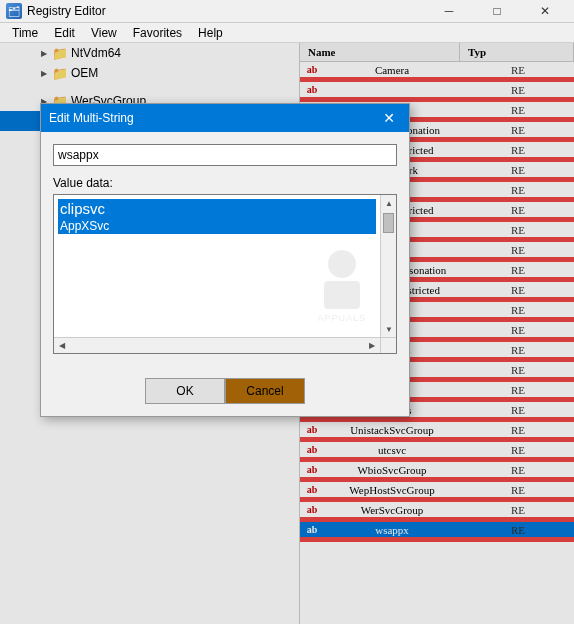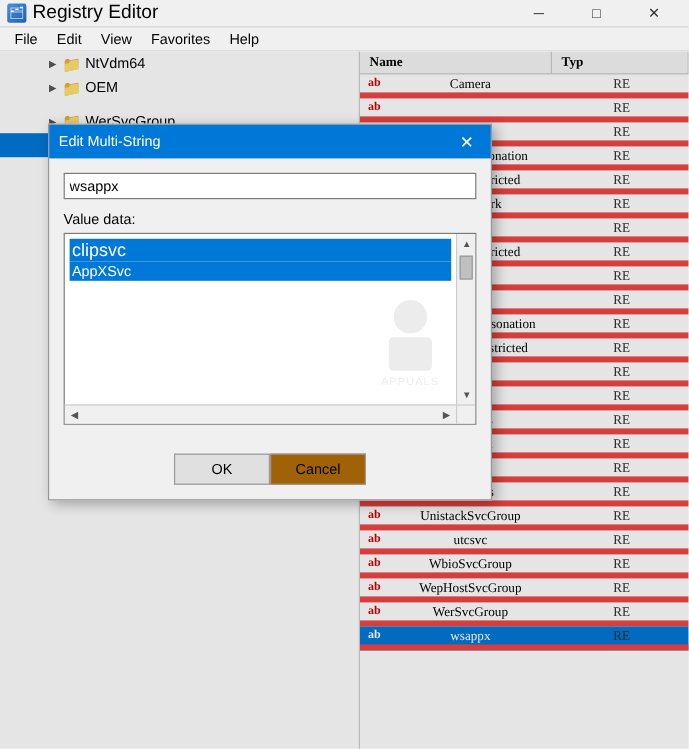--- a/index.html
+++ b/index.html
@@ -28,21 +28,21 @@
       margin-right: 5px;
       background: linear-gradient(135deg, #4a90d9 0%, #2060b0 100%);
       border-radius: 2px;
       display: flex;
       align-items: center;
       justify-content: center;
       font-size: 9px;
       color: white;
     }
     .title-bar-text {
-      font-size: 16px;
+      font-size: 12px;
       color: #000;
       flex: 1;
     }
     .title-bar-controls {
       display: flex;
       gap: 2px;
     }
     .title-bar-btn {
       width: 46px;
       height: 23px;
@@ -307,21 +307,21 @@
   </div>
   <span class="title-bar-text">Registry Editor</span>
   <div class="title-bar-controls">
     <div class="title-bar-btn">─</div>
     <div class="title-bar-btn">□</div>
     <div class="title-bar-btn close">✕</div>
   </div>
 </div>
 
 <div class="menu-bar">
-  <div class="menu-item">File</div>
+  <div class="menu-item">Time</div>
   <div class="menu-item">Edit</div>
   <div class="menu-item">View</div>
   <div class="menu-item">Favorites</div>
   <div class="menu-item">Help</div>
 </div>
 
 <div class="main-area">
 
   <div class="tree-panel">
     <div class="tree-items">

